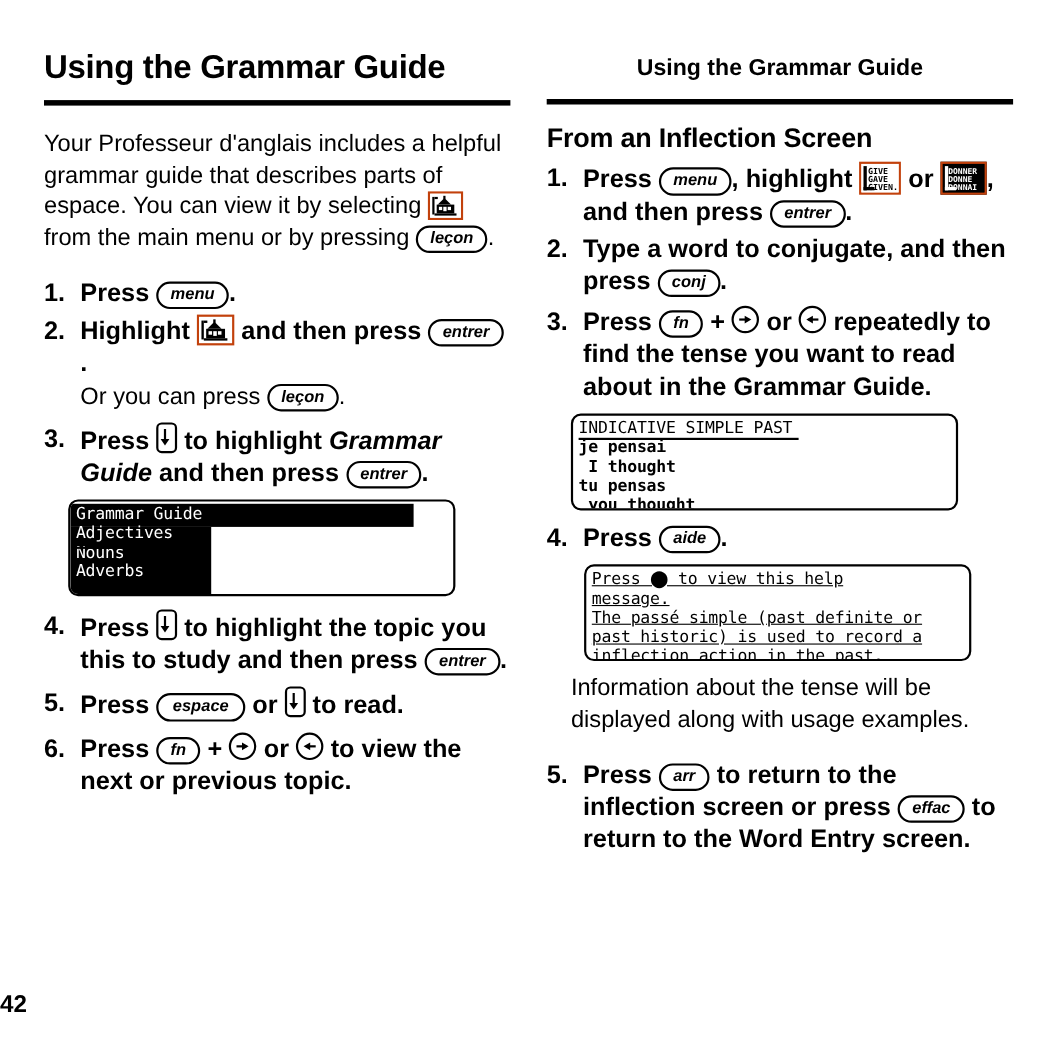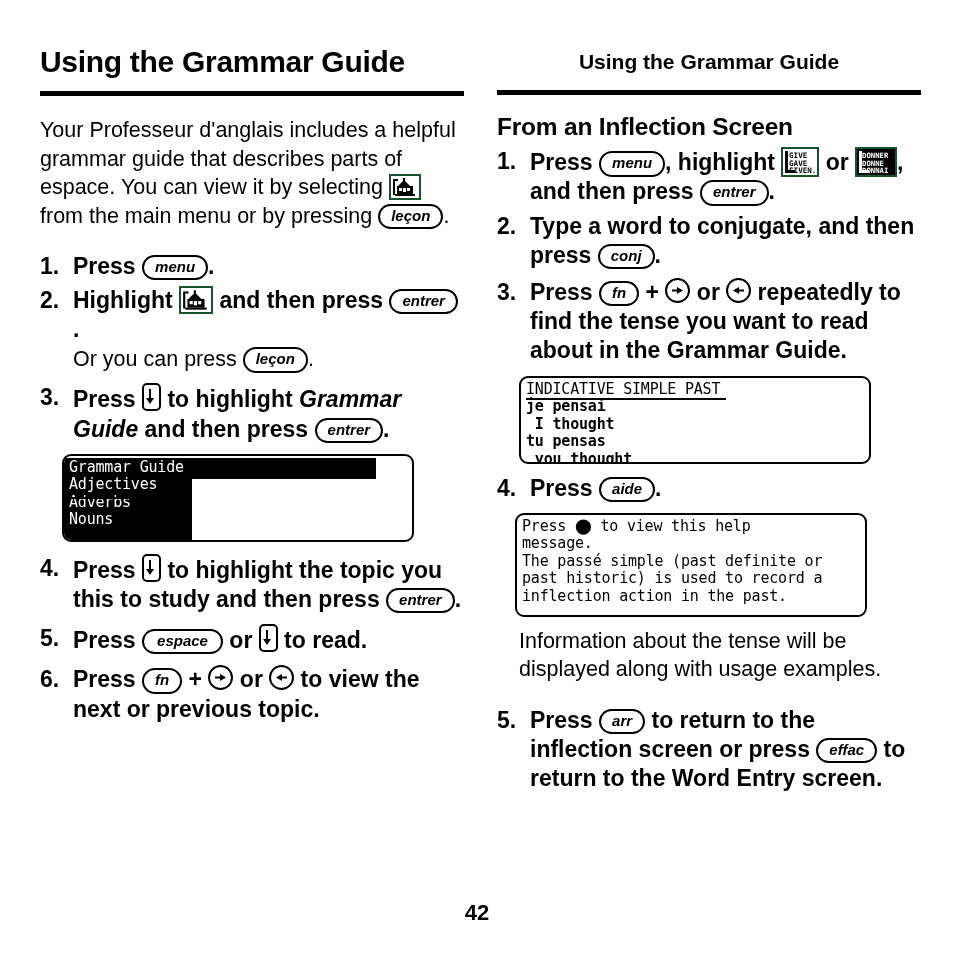--- a/index.html
+++ b/index.html
@@ -135,21 +135,21 @@
     border: 2px solid #000;
     border-radius: 5px;
     position: relative;
     vertical-align: -4px;
   }
   .dkey svg { position: absolute; left: 1px; top: 2px; }
 
   
   .picon {
     display: inline-block;
-    border: 2px solid #14532d;
+    border: 2px solid #c2410c;
     background: #fff;
     vertical-align: -6px;
     position: relative;
   }
   .picon svg { display: block; }
 
   
   .lcd {
     border: 2px solid #000;
     border-radius: 9px;
@@ -196,21 +196,20 @@
     height: 2px;
     z-index: 3;
   }
 
   
   .pagenum {
     position: absolute;
     left: 0;
     right: 0;
     top: 900px;
-    text-align: center;
     font-size: 22px;
     font-weight: bold;
   }
 </style>
 </head>
 <body>
 
 <div class="page">
 
   <div class="col col-left">
@@ -259,22 +258,22 @@
             </svg></span><span> to highlight </span><em class="ital">Grammar Guide</em><span> and then press </span><span class="key">entrer</span><span>.</span></li>
     </ol>
 
     <div class="lcd" style="width:352px;height:88px;">
       <div class="lcd-titlebar" style="width:312px;top:2px;height:21px;"></div>
       <div class="lcd-blackpanel" style="left:0px;top:23px;width:128px;height:62px;"></div>
       <div class="lcd-underline" style="left:5px;top:41px;width:106px;"></div>
       <div class="lcd-inner">
         <div class="lcdline inv">Grammar Guide</div>
         <div class="lcdline inv">Adjectives</div>
+        <div class="lcdline inv">Nouns</div>
         <div class="lcdline inv">Adverbs</div>
-        <div class="lcdline inv">Nouns</div>
       </div>
     </div>
 
     <ol class="steps" style="margin-top:12px;">
       <li><span class="num">4.</span><span>Press </span><span class="dkey"><svg width="11" height="19" viewBox="0 0 11 19">
               <rect x="4" y="2" width="2" height="11" fill="#000"></rect>
               <polygon points="5,17 1,11 9,11" fill="#000"></polygon>
             </svg></span><span> to highlight the topic you this to study and then press </span><span class="key">entrer</span><span>.</span></li>
 
       <li style="margin-top:10px;"><span class="num">5.</span><span>Press </span><span class="key wide">espace</span><span> or </span><span class="dkey"><svg width="11" height="19" viewBox="0 0 11 19">
@@ -342,21 +341,21 @@
         <div class="lcdline b"> I thought</div>
         <div class="lcdline b">tu pensas</div>
         <div class="lcdline b"> you thought</div>
       </div>
     </div>
 
     <ol class="steps" style="margin-top:9px;">
       <li><span class="num">4.</span><span>Press </span><span class="key">aide</span><span>.</span></li>
     </ol>
 
-    <div class="lcd" style="width:352px;height:104px;margin-left:18px;margin-top:10px;">
+    <div class="lcd" style="width:352px;height:88px;margin-left:34px;margin-top:10px;text-decoration:underline;">
       <div class="lcd-inner">
         <div class="lcdline"><span>Press ⬤ to view this help</span></div>
         <div class="lcdline">message.</div>
         <div class="lcdline">The passé simple (past definite or</div>
         <div class="lcdline">past historic) is used to record a</div>
         <div class="lcdline">inflection action in the past.</div>
       </div>
     </div>
 
     <p class="para tight" style="margin-left:22px;width:390px;">Information about the tense will be displayed along with usage examples.</p>

